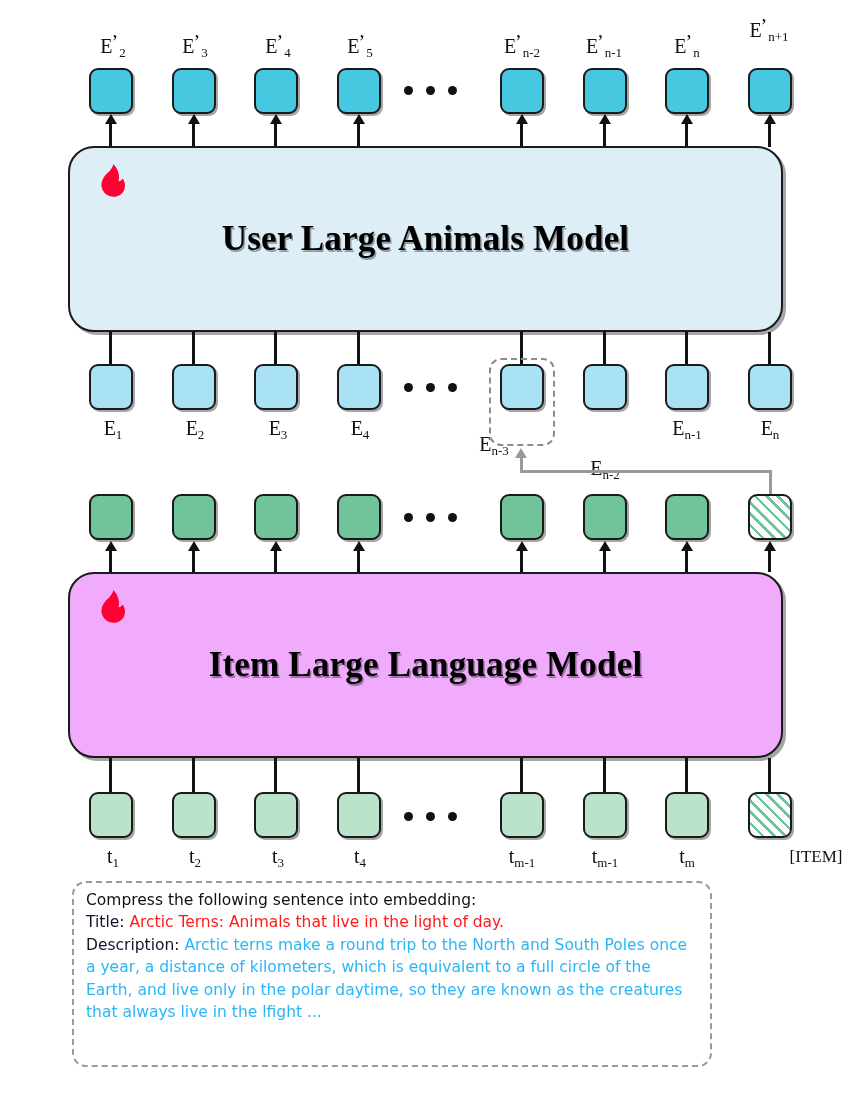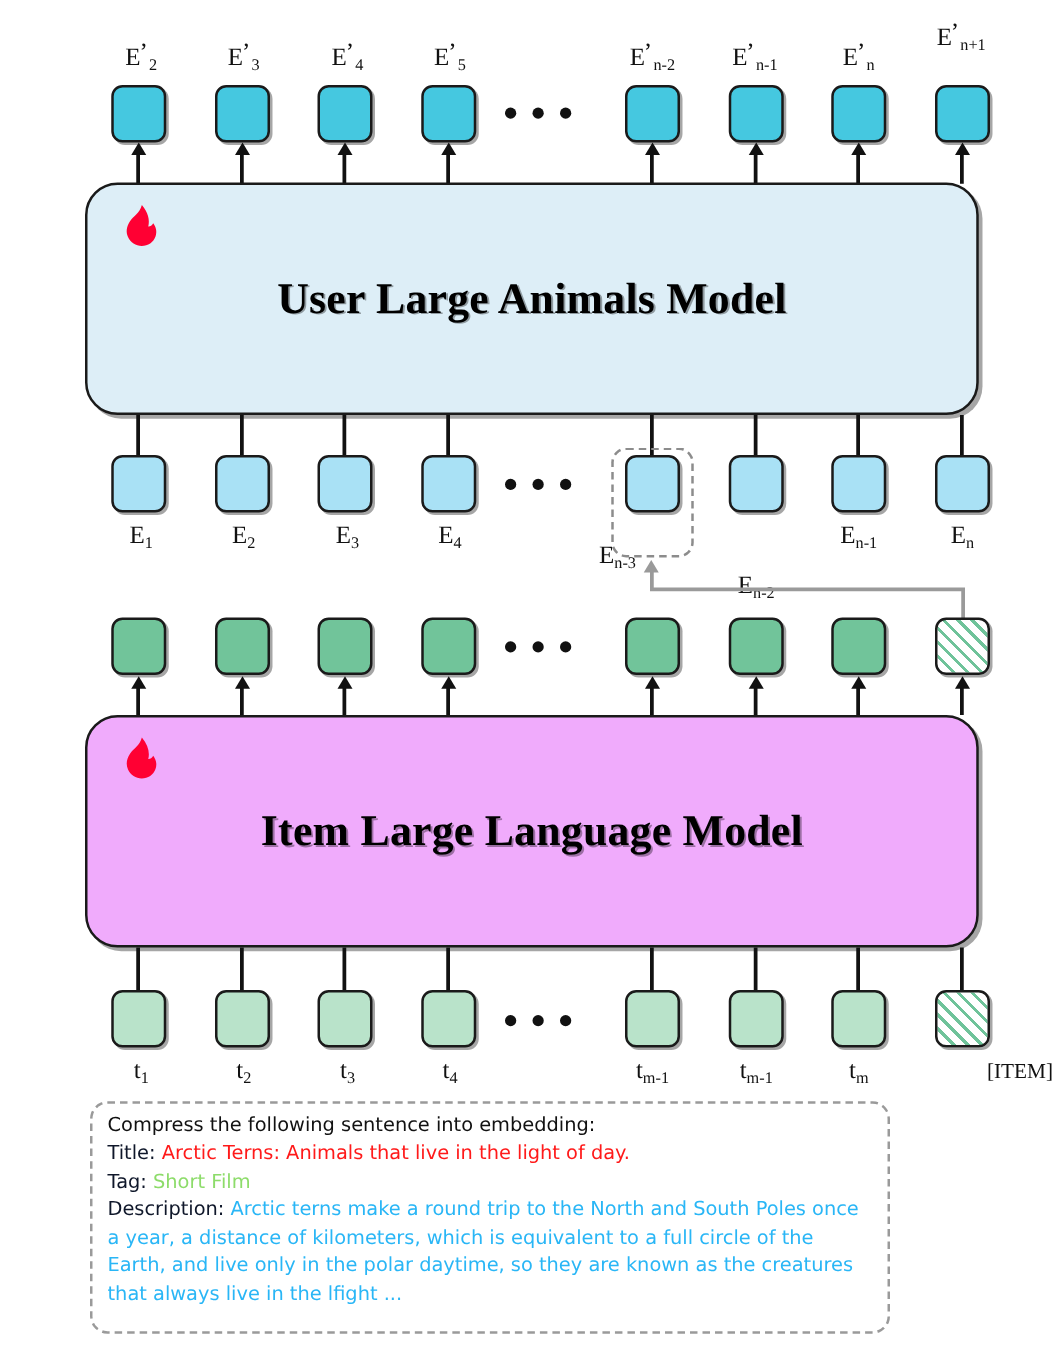--- a/index.html
+++ b/index.html
@@ -298,22 +298,18 @@
     <div class="lbl item" style="left:774px;top:848px;width:84px;">[ITEM]</div>
   </div>
 
   <div class="prompt" style="left:72px;top:881px;width:640px;height:186px;">
     <div class="ln">Compress the following sentence into embedding:</div>
     <div class="ln">
       <span class="k">Title:</span>
       <span class="v-red">Arctic Terns: Animals that live in the light of day.</span>
     </div>
     <div class="ln">
-      <span class="k">Tag:</span>
-      <span class="v-green">Short Film</span>
-    </div>
-    <div class="ln">
       <span class="k" style="font-weight:normal;">Description:</span>
       <span class="v-blue">Arctic terns make a round trip to the North and South Poles once a year, a distance of kilometers, which is equivalent to a full circle of the Earth, and live only in the polar daytime, so they are known as the creatures that always live in the lfight ...</span>
     </div>
   </div>
 
 </div>
 
 </body></html>

